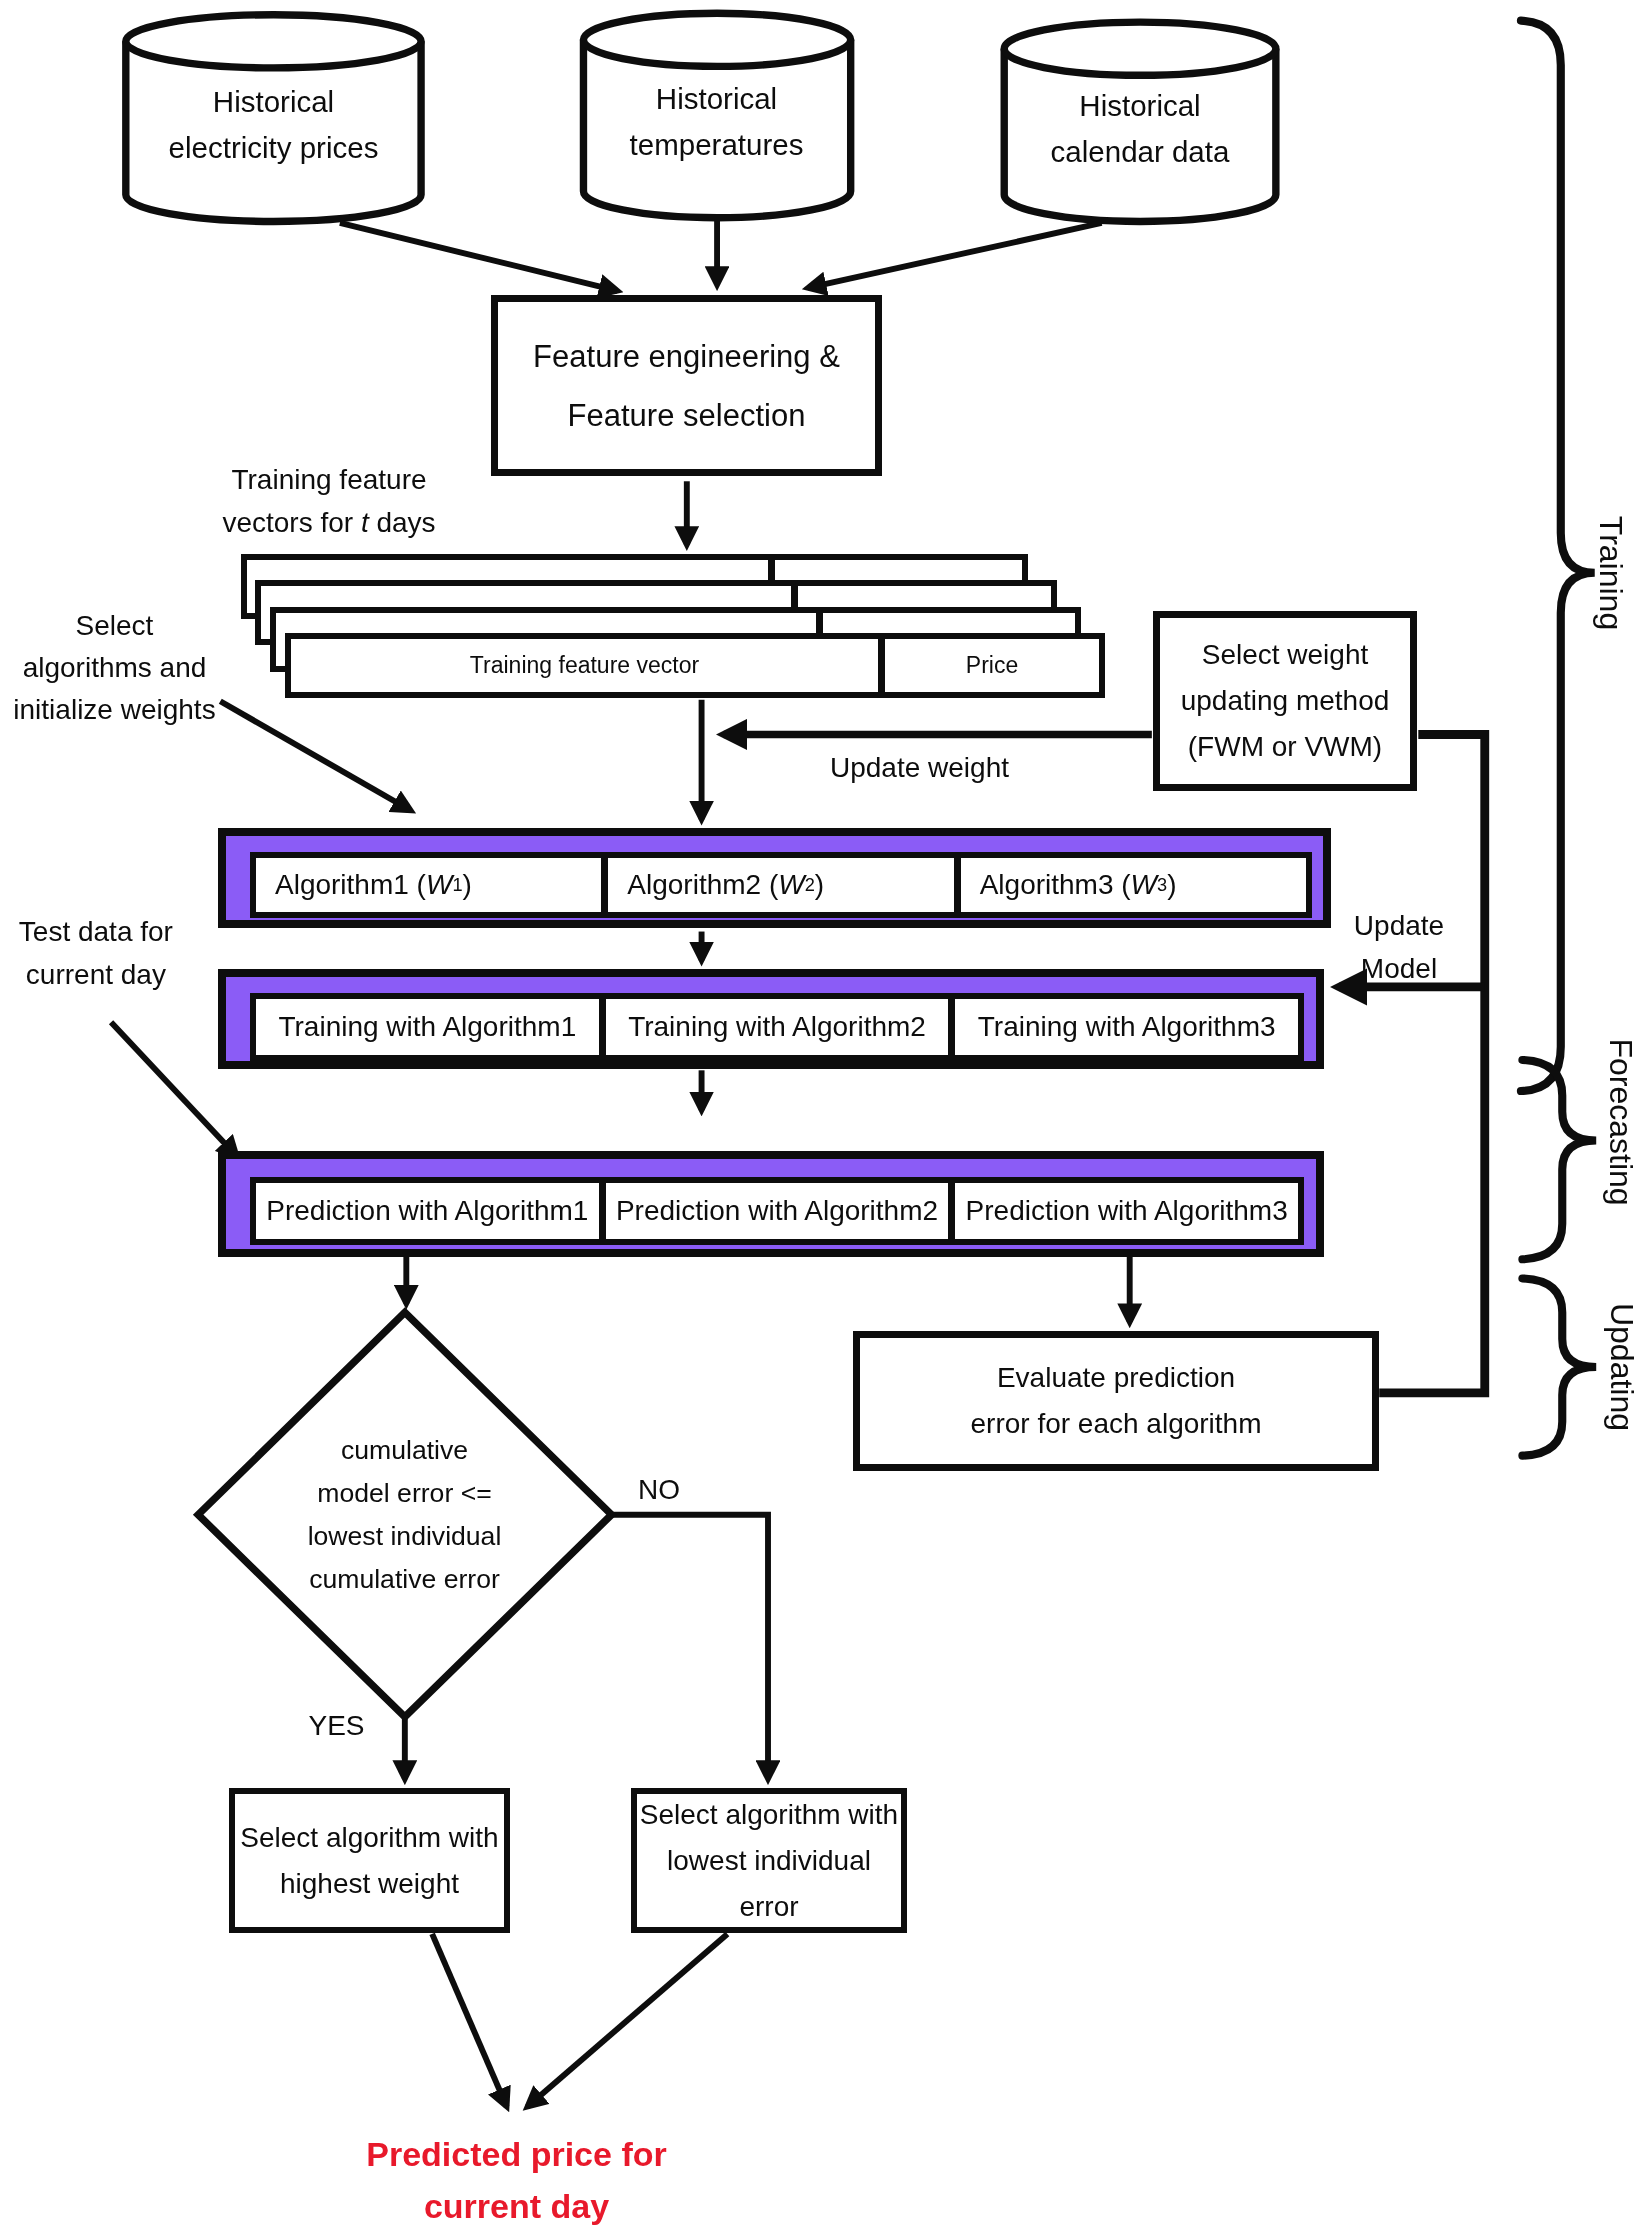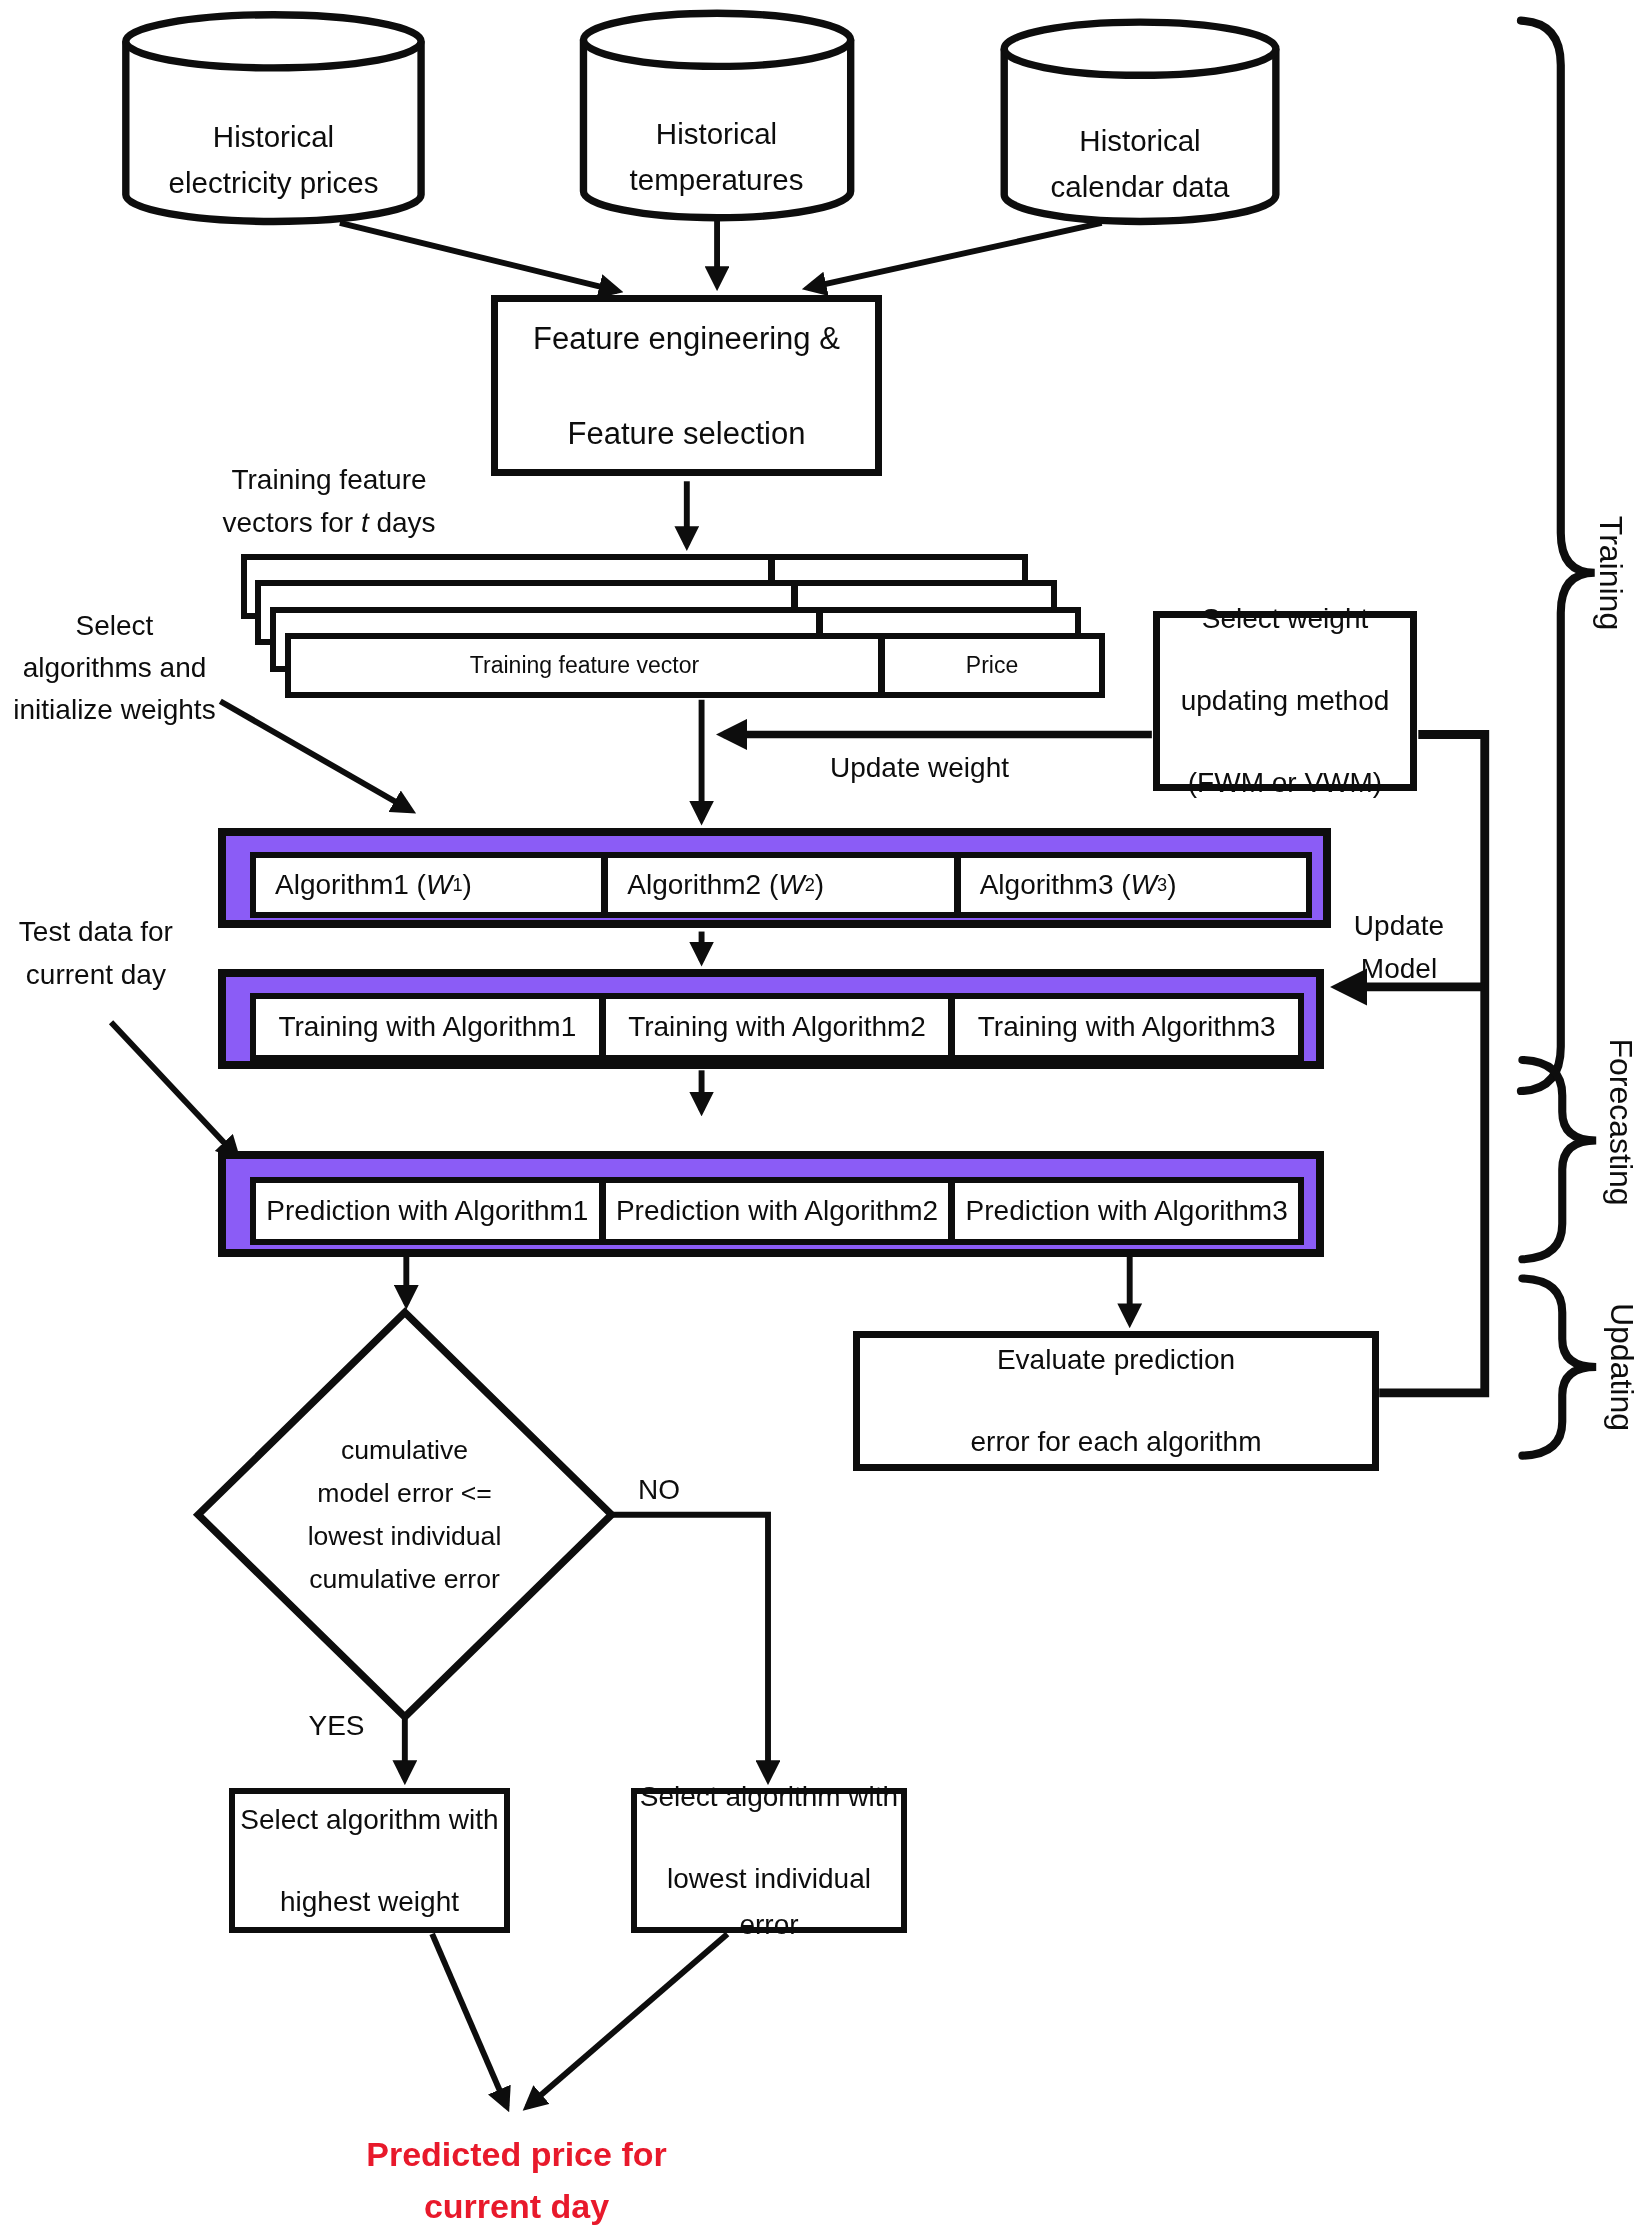--- a/index.html
+++ b/index.html
@@ -2,25 +2,25 @@
 <html style="font-size:11.8px"><head>
 <meta charset="utf-8">
 <style>
   html,body { margin:0; padding:0; background:#ffffff; }
   .canvas {
     position:relative; width:1646px; height:2227px; background:#ffffff;
     font-family:"Liberation Sans", sans-serif; color:#0d0d0d; overflow:hidden;
   }
   svg.wires { position:absolute; left:0; top:0; width:1646px; height:2227px; }
   .txt { position:absolute; text-align:center; }
-  .cyl-label { display:flex; flex-direction:column; align-items:center; justify-content:flex-end;
+  .cyl-label { display:flex; flex-direction:column; align-items:center; justify-content:center;
     font-size:29.5px; line-height:46px; }
   .box { position:absolute; box-sizing:border-box; background:#ffffff; border:7.4px solid #0d0d0d;
     display:flex; flex-direction:column; align-items:center; justify-content:center;
-    text-align:center; font-size:28px;gap:36px; }
+    text-align:center; font-size:28px; }
   .outer { position:absolute; box-sizing:border-box; background:#8b5cf6; border:8.9px solid #0d0d0d; }
   .inner { position:absolute; box-sizing:border-box; background:#ffffff; border:6.6px solid #0d0d0d; display:flex; }
   .cell { flex:1; display:flex; align-items:center; justify-content:center; font-size:28px; white-space:nowrap; }
   .cell + .cell { border-left:7.4px solid #0d0d0d; }
   .cell.algo { justify-content:flex-start; padding-left:19px; }
   .layer { position:absolute; box-sizing:border-box; background:#ffffff; border:6.6px solid #0d0d0d; }
   .layer .divider { position:absolute; top:0; bottom:0; width:6.6px; background:#0d0d0d; }
   .layer .lcell { position:absolute; top:0; bottom:0; display:flex; align-items:center; justify-content:center;
     font-size:23px; white-space:nowrap; }
   .lines { line-height:43px; font-size:28px; }

